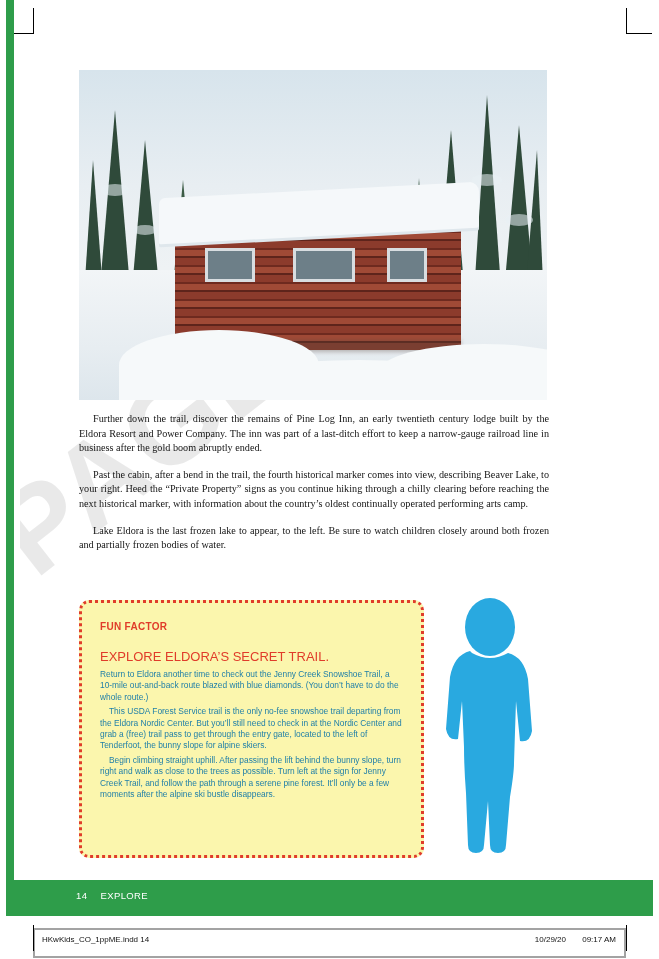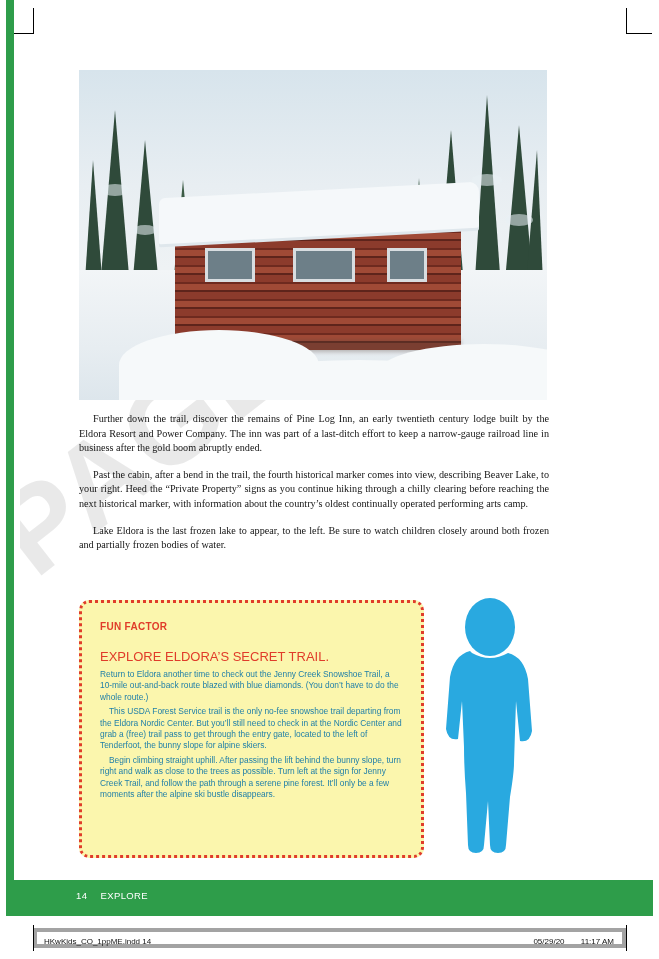--- a/index.html
+++ b/index.html
@@ -182,22 +182,22 @@
     font-family: "Liberation Sans", sans-serif;
     font-size: 9.5px;
     color: #ffffff;
     letter-spacing: 0.4px;
   }
   .footer-text .pg { margin-right: 10px; }
 
   .slug {
     position: absolute;
     left: 33px; top: 928px;
-    width: 593px; height: 20px;
-    border: 4px solid #a3a3a3;
+    width: 593px; height: 30px;
+    border: 2px solid #a3a3a3;
   }
   .slug .left, .slug .right {
     position: absolute;
     top: 5px;
     font-family: "Liberation Sans", sans-serif;
     font-size: 8px;
     color: #111;
   }
   .slug .left { left: 7px; }
   .slug .right { right: 8px; }
@@ -297,21 +297,21 @@
 
   <div class="footer-band"></div>
   <div class="footer-text">
     <span class="pg">14</span>
     <span>EXPLORE</span>
   </div>
 
   <div class="slug">
     <span class="left">HKwKids_CO_1ppME.indd   14</span>
     <span class="right">
-      <span>05/29/20</span>
-      <span class="t2">11:17 AM</span>
+      <span>10/29/20</span>
+      <span class="t2">09:17 AM</span>
     </span>
   </div>
 
   <div class="crop v" style="left:33px;  top:925px;"></div>
   <div class="crop v" style="left:626px; top:925px;"></div>
 
 </div>
 
 </body></html>

